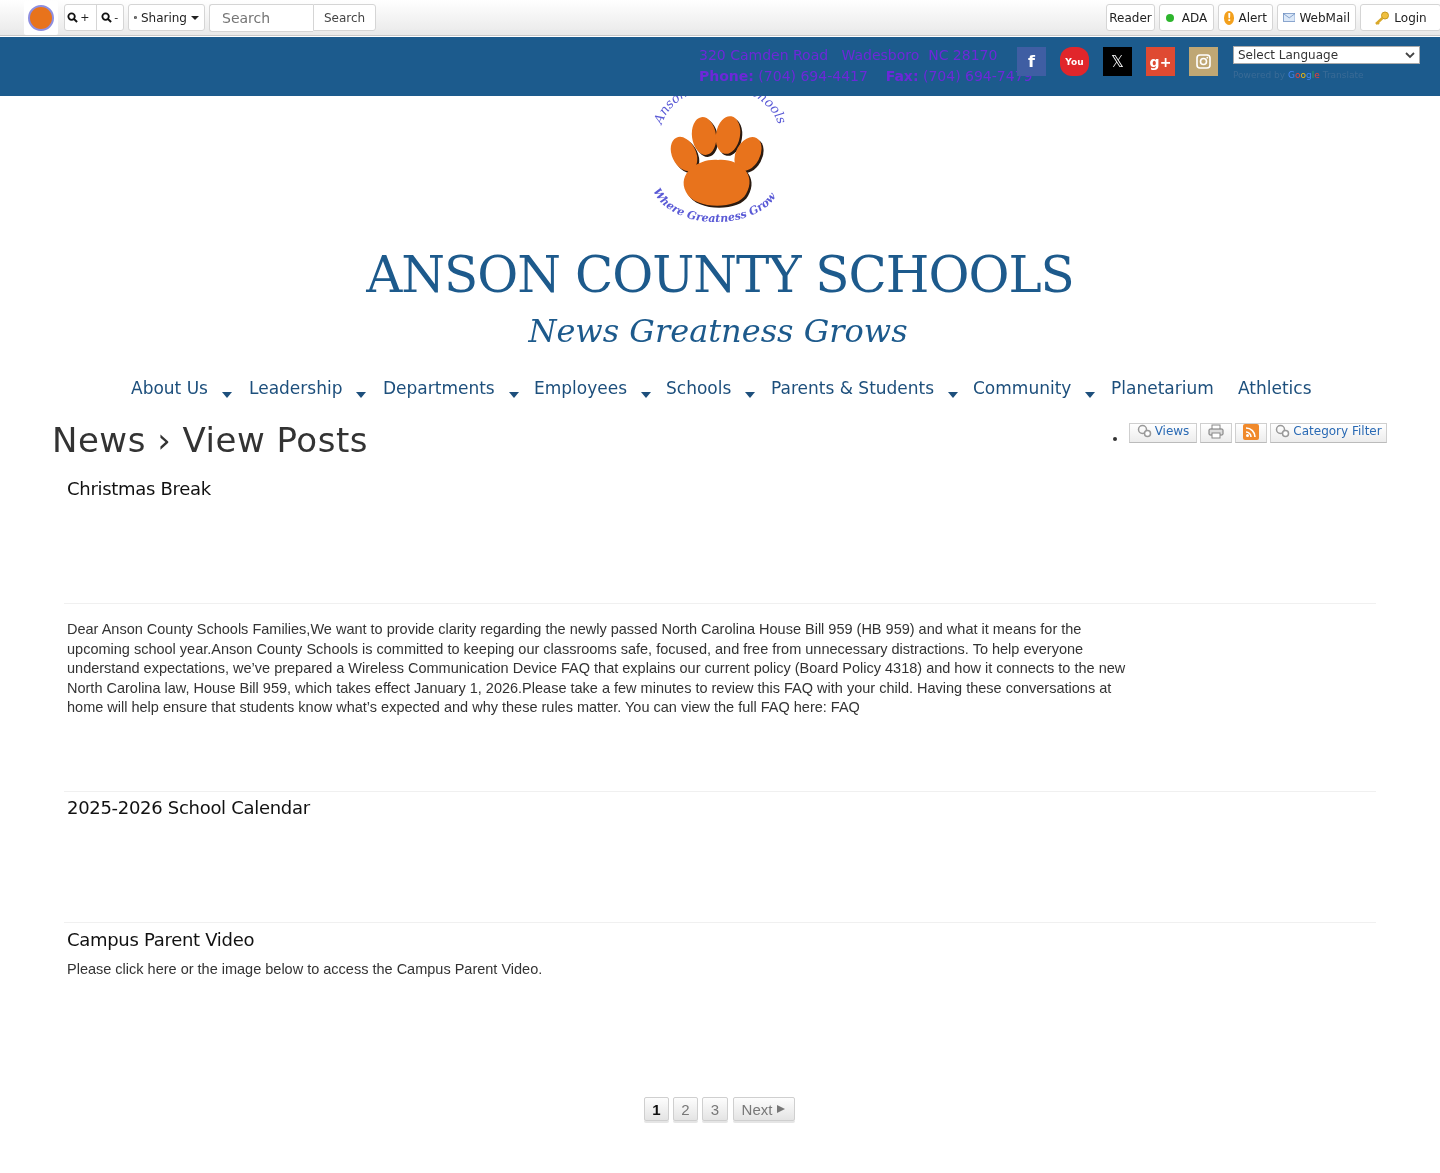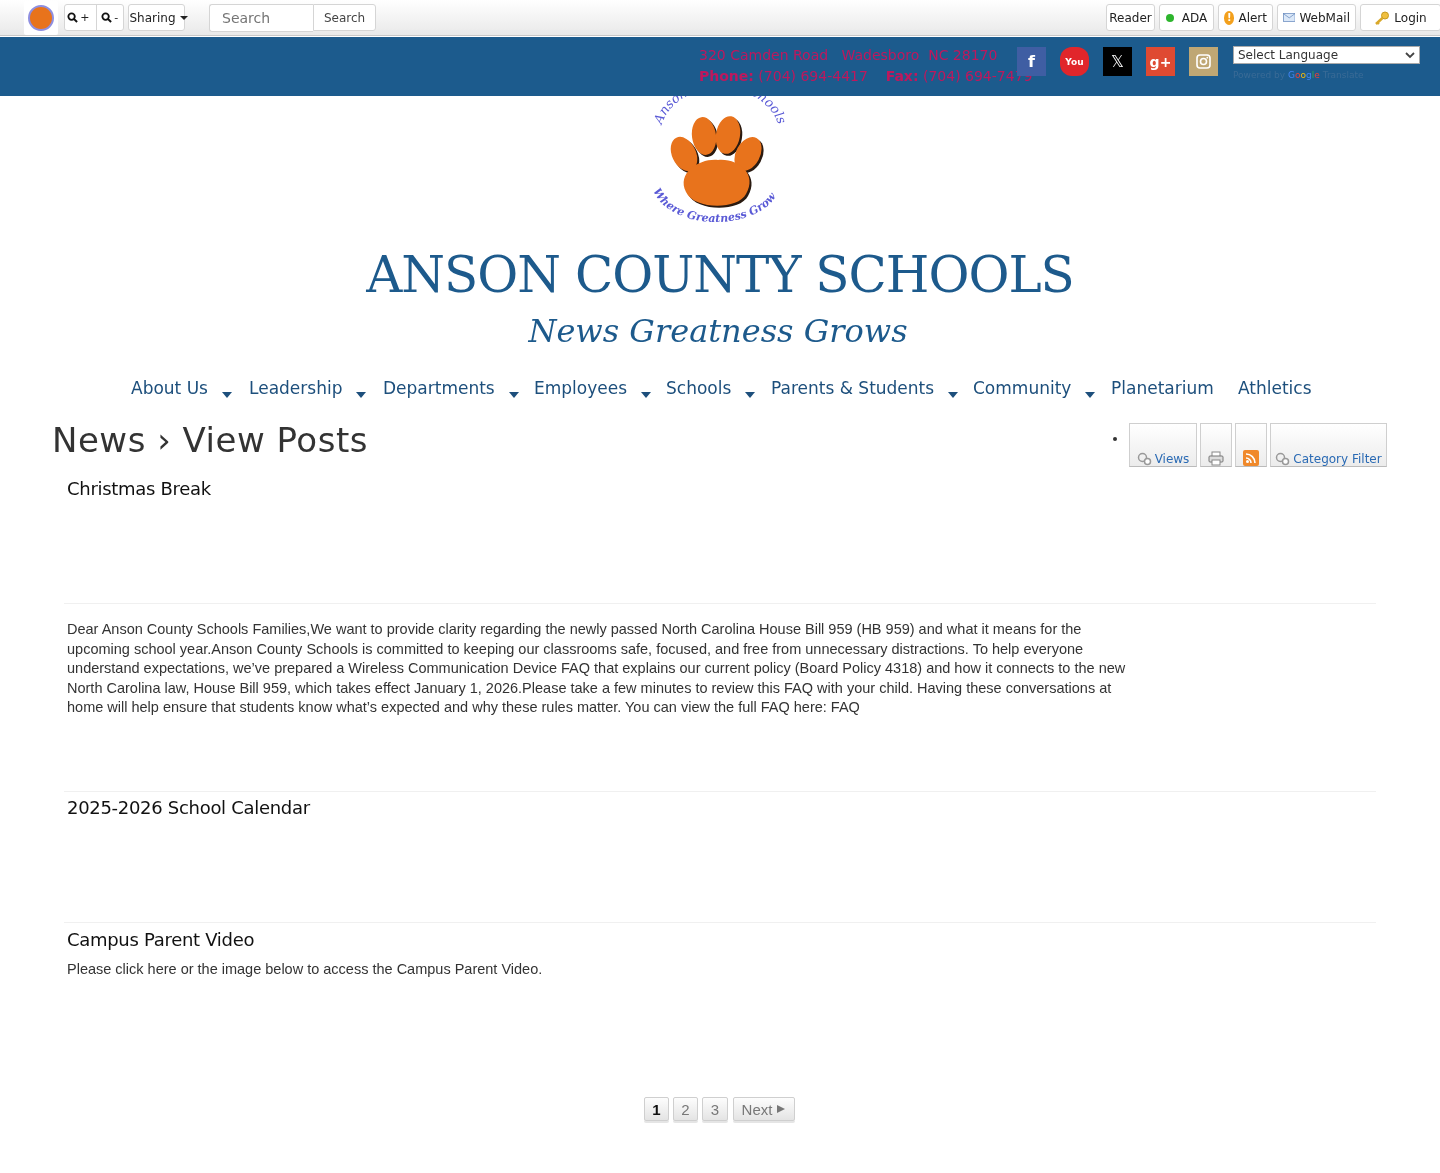--- a/index.html
+++ b/index.html
@@ -22,42 +22,42 @@
     position: absolute; top: 4px; height: 27px;
     background: #fff; border: 1px solid #d5d5d5; border-radius: 3px;
     font-family: "DejaVu Sans", sans-serif; font-size: 12px; color: #222;
     display: flex; align-items: center; justify-content: center; gap: 4px;
     padding: 0 5px;
   }
   .tb-btn svg { display: block; }
   .zoom-group { left: 64px; width: 60px; padding: 0; }
   .zoom-group .half { flex: 1; height: 100%; display: flex; align-items: center; justify-content: center; font-size: 11px; gap: 2px; }
   .zoom-group .half + .half { border-left: 1px solid #d5d5d5; }
-  .sharing { left: 128px; width: 57px; }
+  .sharing { left: 128px; width: 77px; }
   .search-input {
     position: absolute; left: 209px; top: 4px; width: 104px; height: 28px;
     border: 1px solid #d5d5d5; border-right: none; border-radius: 3px 0 0 3px;
     background: #fff; font-family: "DejaVu Sans", sans-serif; font-size: 14px; color: #222;
     padding-left: 12px;
   }
   .search-btn { left: 313px; width: 63px; font-size: 12px; color: #444; border-radius: 0 3px 3px 0; }
   .reader { left: 1106px; width: 49px; }
   .ada { left: 1159px; width: 55px; }
   .alert { left: 1218px; width: 55px; }
   .webmail { left: 1277px; width: 79px; text-align: right; }
   .login { left: 1360px; width: 81px; }
   .dot-green { width: 8px; height: 8px; border-radius: 50%; background: #2db52d; display: inline-block; margin-right: 4px; }
   .alert-ic { width: 14px; height: 14px; border-radius: 50%; background: #f3a01c; color: #fff; font-size: 10px; font-weight: bold; display: inline-flex; align-items: center; justify-content: center; }
 
   
   .band {
     position: absolute; left: 0; top: 37px; width: 1440px; height: 59px;
     background: #1c5b8d;
   }
-  .addr { position: absolute; left: 699px; top: 45px; color: #be185d; font-size: 14px; line-height: 21px; font-family: "DejaVu Sans", sans-serif; }
+  .addr { position: absolute; left: 699px; top: 45px; color: #6d28d9; font-size: 14px; line-height: 21px; font-family: "DejaVu Sans", sans-serif; }
   .addr b { font-weight: bold; }
   .social { position: absolute; top: 47px; width: 29px; height: 29px; display: flex; align-items: center; justify-content: center; color: #fff; font-weight: bold; font-family: "DejaVu Sans", sans-serif; }
   .s-fb { left: 1017px; background: #3f5ea3; font-size: 16px; }
   .s-yt { left: 1060px; background: #e1262b; font-size: 9px; border-radius: 12px; }
   .s-x  { left: 1103px; background: #000; font-size: 16px; font-weight: normal; }
   .s-gp { left: 1146px; background: #df4a32; font-size: 14px; }
   .s-ig { left: 1189px; background: #bfa774; }
   .lang-select {
     position: absolute; left: 1233px; top: 46px; width: 187px; height: 18px;
     background: #fff; border: 1px solid #aaa; font-family: "DejaVu Sans", sans-serif; font-size: 12px; color: #333;
@@ -83,24 +83,24 @@
     position: absolute; top: 0; height: 28px;
     font-family: "DejaVu Sans", sans-serif; font-size: 17px; color: #1d4f7c;
     display: flex; align-items: flex-end; gap: 8px; white-space: nowrap;
   }
   .caret { width: 0; height: 0; border-left: 5px solid transparent; border-right: 5px solid transparent; border-top: 6px solid #1d4f7c; display: inline-block; margin-left: 6px; }
 
   
   .page-title { position: absolute; left: 52px; top: 420px; font-family: "DejaVu Sans", sans-serif; font-size: 34px; color: #333; font-weight: normal; letter-spacing: 0.5px; }
   .toolbar-bullet { position: absolute; left: 1113px; top: 437px; width: 4px; height: 4px; border-radius: 50%; background: #333; }
   .tool-btn {
-    position: absolute; top: 423px; height: 44px;
+    position: absolute; top: 423px; height: 20px;
     background: linear-gradient(#ffffff, #ececec); border: 1px solid #cfcfcf; border-bottom-color: #bbb;
     font-family: "DejaVu Sans", sans-serif; font-size: 12px; color: #2a6ab4;
-    display: flex; align-items: flex-end; justify-content: center; gap: 3px;
+    display: flex; align-items: flex-start; justify-content: center; gap: 3px;
   }
   .tb-views { left: 1129px; width: 68px; }
   .tb-print { left: 1200px; width: 32px; }
   .tb-rss { left: 1235px; width: 32px; }
   .tb-cat { left: 1270px; width: 117px; }
   .rss-ic { width: 16px; height: 16px; background: #f0892b; border-radius: 2px; position: relative; }
   .rss-ic::after { content: ""; position: absolute; left: 3px; bottom: 3px; width: 3px; height: 3px; background: #fff; border-radius: 50%; }
 
   
   .post { position: absolute; left: 67px; width: 1070px; }

